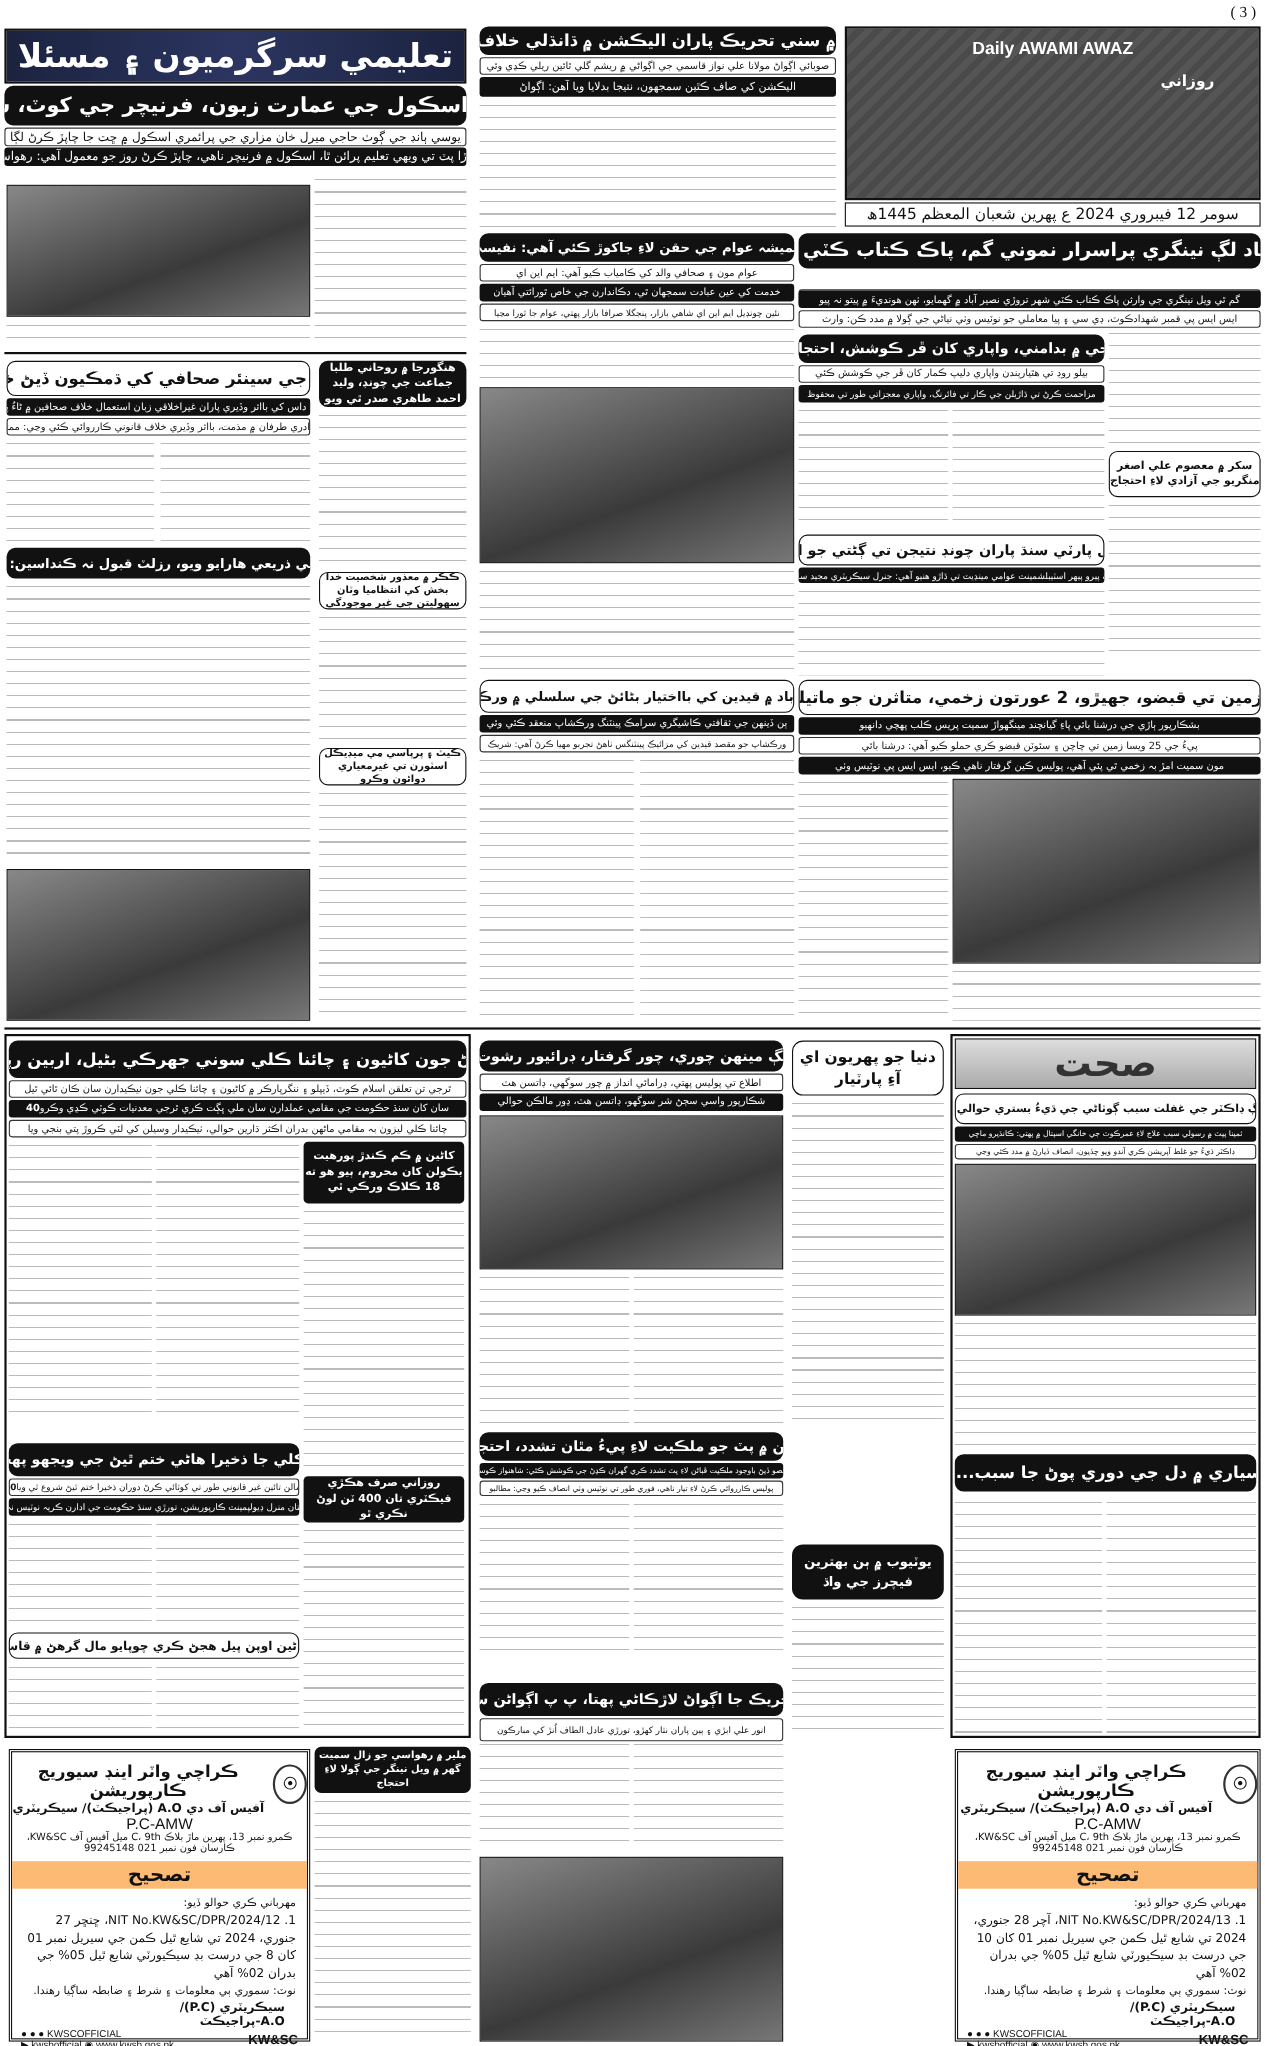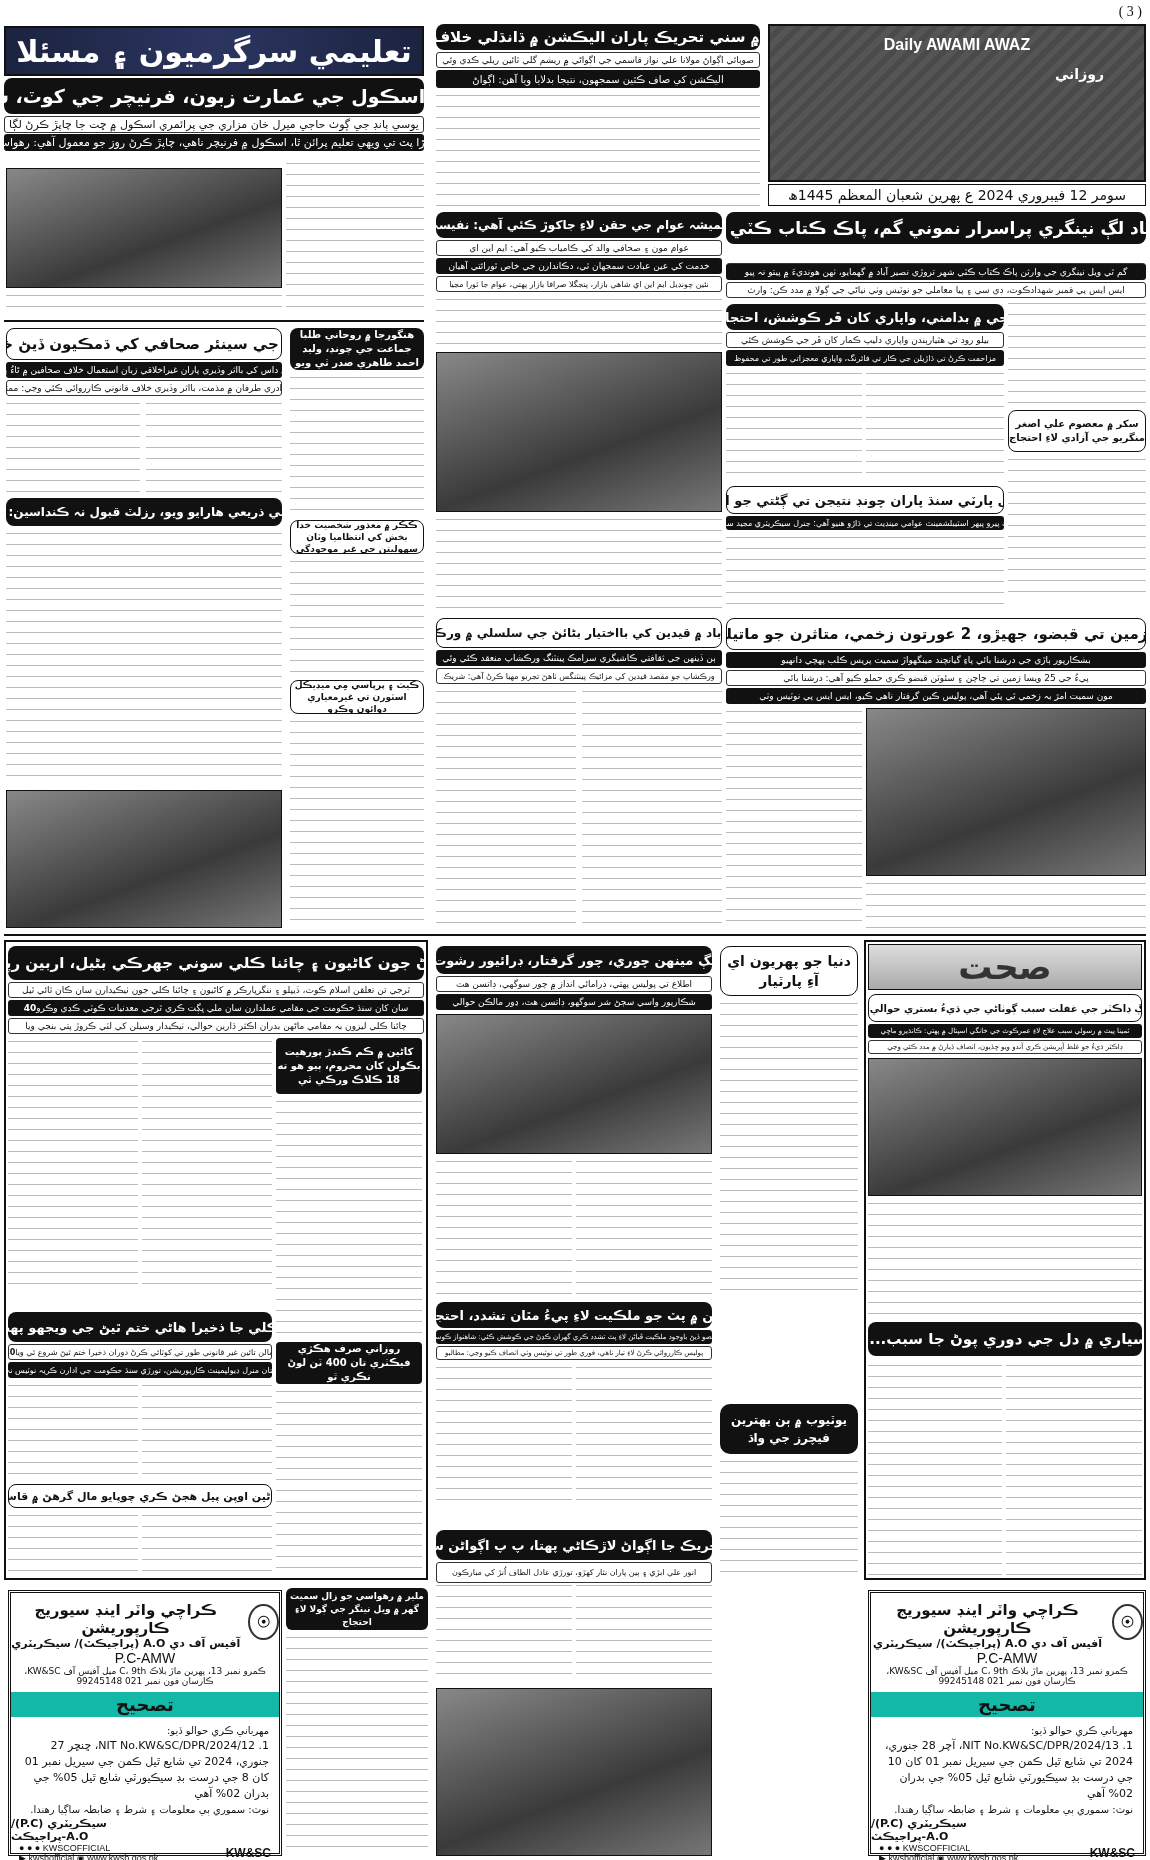--- a/index.html
+++ b/index.html
@@ -17,24 +17,24 @@
 .subb{background:#111;color:#fff;border-radius:3px;direction:rtl;text-align:center;font-size:11px;overflow:hidden;white-space:nowrap;display:flex;align-items:center;justify-content:center}
 .col{direction:rtl;font-size:8px;line-height:11px;text-align:justify;color:#222;overflow:hidden;background:repeating-linear-gradient(180deg,transparent 0 3px,#bbb 3px 4px,transparent 4px 11px)}
 .photo{background:linear-gradient(160deg,#888,#3a3a3a 60%,#777);border:1px solid #111;overflow:hidden}
 .box{border:2px solid #111}
 .sec-banner{background:linear-gradient(90deg,#1c2340,#2b3560,#1c2340);color:#fff;direction:rtl;text-align:center;font-size:30px;font-weight:bold;display:flex;align-items:center;justify-content:center;border:2px solid #111}
 .ad{border:3px double #111;background:#fff;direction:rtl;text-align:center}
 .ad .t1{font-size:19px;font-weight:bold;margin-top:8px}
 .ad .t2{font-size:14px;font-weight:bold}
 .ad .t3{font-family:"Liberation Sans",sans-serif;font-weight:normal;font-size:14px}
 .ad .t4{font-size:9px}
-.ad .corr{background:#14b8a6;font-size:18px;font-weight:bold;margin:6px 0;padding:2px}
+.ad .corr{background:#fdba74;font-size:18px;font-weight:bold;margin:6px 0;padding:2px}
 .ad .body{font-size:14px;padding:0 10px;text-align:right;line-height:22px}
 .ad .note{font-size:10px;padding:2px 10px;text-align:right}
-.ad .sig{font-size:15px;font-weight:bold;text-align:left;padding-right:20px}
+.ad .sig{font-size:15px;font-weight:bold;text-align:right;padding-right:20px}
 .ad .social{font-size:9px;direction:ltr;font-family:"Liberation Sans",sans-serif;text-align:left;padding-left:8px}
 .logo-circle{width:36px;height:36px;border:2px solid #333;border-radius:50%;display:inline-flex;align-items:center;justify-content:center;font-size:14px}
 .sehat{background:linear-gradient(180deg,#ddd,#aaa);font-size:34px;font-weight:bold;color:#333;direction:rtl;display:flex;align-items:center;justify-content:center;border:1px solid #111}
 .rule{background:#111}
 </style>
 </head>
 <body>
 
 <div class="abs pageno">( 3 )</div>
 

